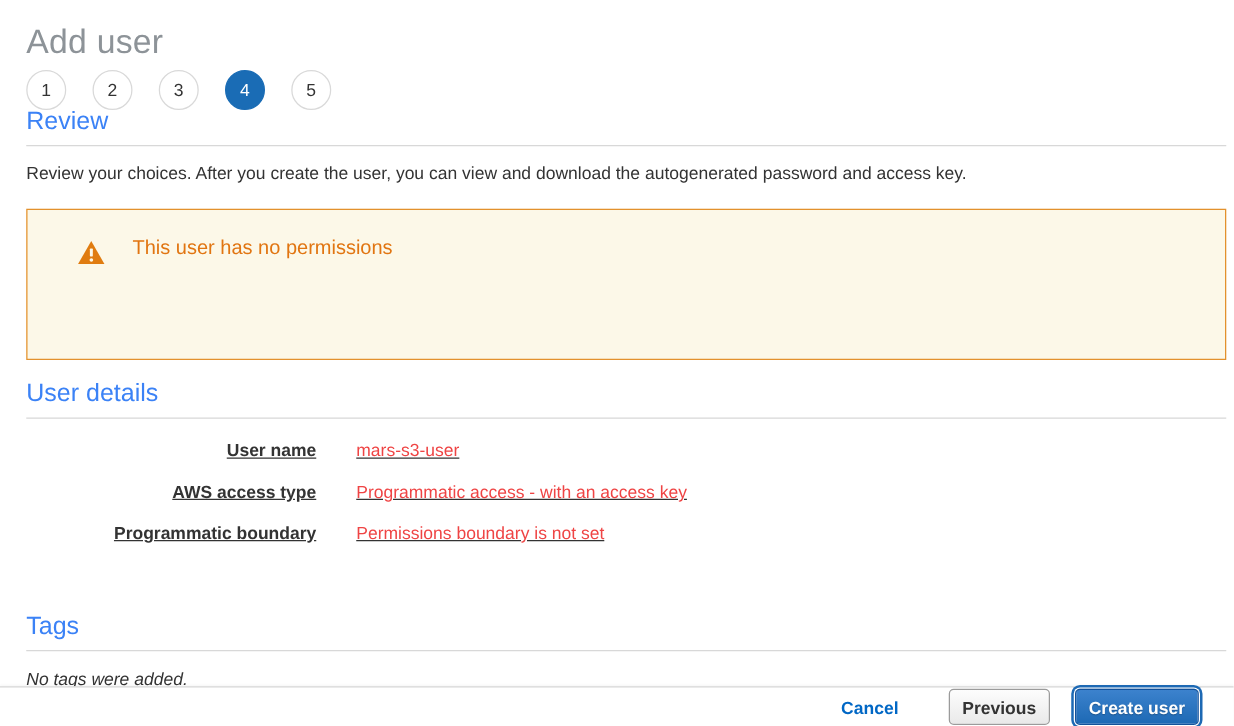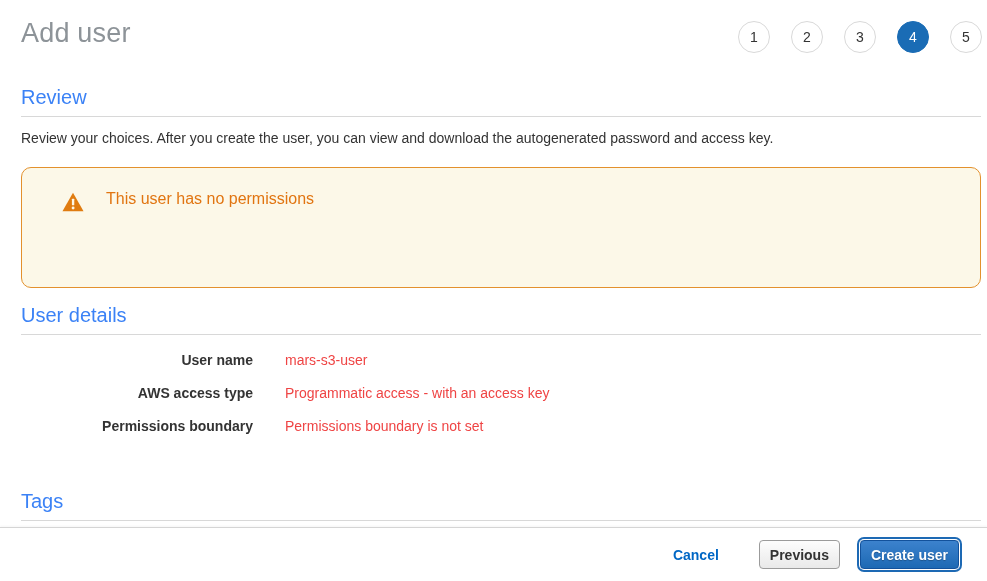--- a/index.html
+++ b/index.html
@@ -7,23 +7,24 @@
   body {
     width: 987px; height: 581px;
     font-family: "Liberation Sans", "DejaVu Sans", sans-serif;
     color: #333;
     position: relative;
     overflow: hidden;
   }
 
   
   .header {
-    display: flex; align-items: flex-start; justify-content: space-between;
+    display: flex; align-items: flex-start; 
     padding: 14px 5px 0 21px;
     height: 72px;
+    flex-direction: column;
   }
   .page-title {
     font-size: 27px; font-weight: 400; color: #8d9398;
     letter-spacing: 0.2px; margin-top: 4px;
   }
   .steps { display: flex; gap: 21px; margin-top: 7px; }
   .step-circle {
     width: 32px; height: 32px; border-radius: 50%;
     border: 1px solid #d9d9d9; background: #fff;
     display: flex; align-items: center; justify-content: center;
@@ -41,52 +42,52 @@
     padding-bottom: 7px; border-bottom: 1px solid #d8d8d8;
   }
   .review-section { margin-top: 14px; }
   .section-desc { font-size: 14px; color: #333; margin-top: 13px; }
 
   
   .warning-box {
     margin-top: 21px;
     background: #fcf8e8;
     border: 1px solid #e3912d;
-    border-radius: 10px;
+    border-radius: 0;
     padding: 22px 20px 22px 40px;
     min-height: 121px;
     display: flex; align-items: flex-start;
   }
   .warning-icon { flex: 0 0 auto; margin: 2px 22px 0 0; }
   .warning-text { flex: 1 1 auto; }
   .warning-title { font-size: 16px; font-weight: 400; color: #e17511; }
   .warning-body {
     font-size: 14px; color: #333; margin-top: 7px;
     line-height: 23px; max-width: 856px;
   }
 
   
   .details-section { margin-top: 16px; }
   .details-rows { margin-top: 9px; }
-  .detail-row { display: flex; align-items: center; margin-top: 17px; }
+  .detail-row { display: flex; align-items: center; margin-top: 17px; text-decoration: underline; }
   .detail-label {
     width: 232px; text-align: right;
     font-size: 14px; font-weight: bold; color: #333;
     flex: 0 0 auto;
   }
   .detail-value { margin-left: 32px; font-size: 14px; color: #ef4444; }
 
   
   .tags-section { margin-top: 56px; }
   .tags-empty { font-size: 14px; font-style: italic; color: #333; margin-top: 14px; }
 
   
   .footer {
     position: absolute; left: 0; right: 0; bottom: 0;
-    height: 54px;
+    height: 32px;
     border-top: 1px solid #d5d5d5;
     box-shadow: 0 -1px 2px rgba(0,0,0,0.04);
     display: flex; align-items: center; justify-content: flex-end;
     padding-right: 25px; gap: 20px;
     background: #fff;
   }
   .cancel-link {
     font-size: 14px; font-weight: bold; color: #0067c5;
     text-decoration: none; margin-right: 20px; cursor: pointer;
   }
@@ -149,21 +150,21 @@
     <div class="details-rows">
       <div class="detail-row">
         <div class="detail-label">User name</div>
         <div class="detail-value">mars-s3-user</div>
       </div>
       <div class="detail-row">
         <div class="detail-label">AWS access type</div>
         <div class="detail-value">Programmatic access - with an access key</div>
       </div>
       <div class="detail-row">
-        <div class="detail-label">Permissions boundary</div>
+        <div class="detail-label">Programmatic boundary</div>
         <div class="detail-value">Permissions boundary is not set</div>
       </div>
     </div>
   </div>
 
   <div class="tags-section">
     <h2 class="section-heading">Tags</h2>
     <div class="tags-empty">No tags were added.</div>
   </div>
 

